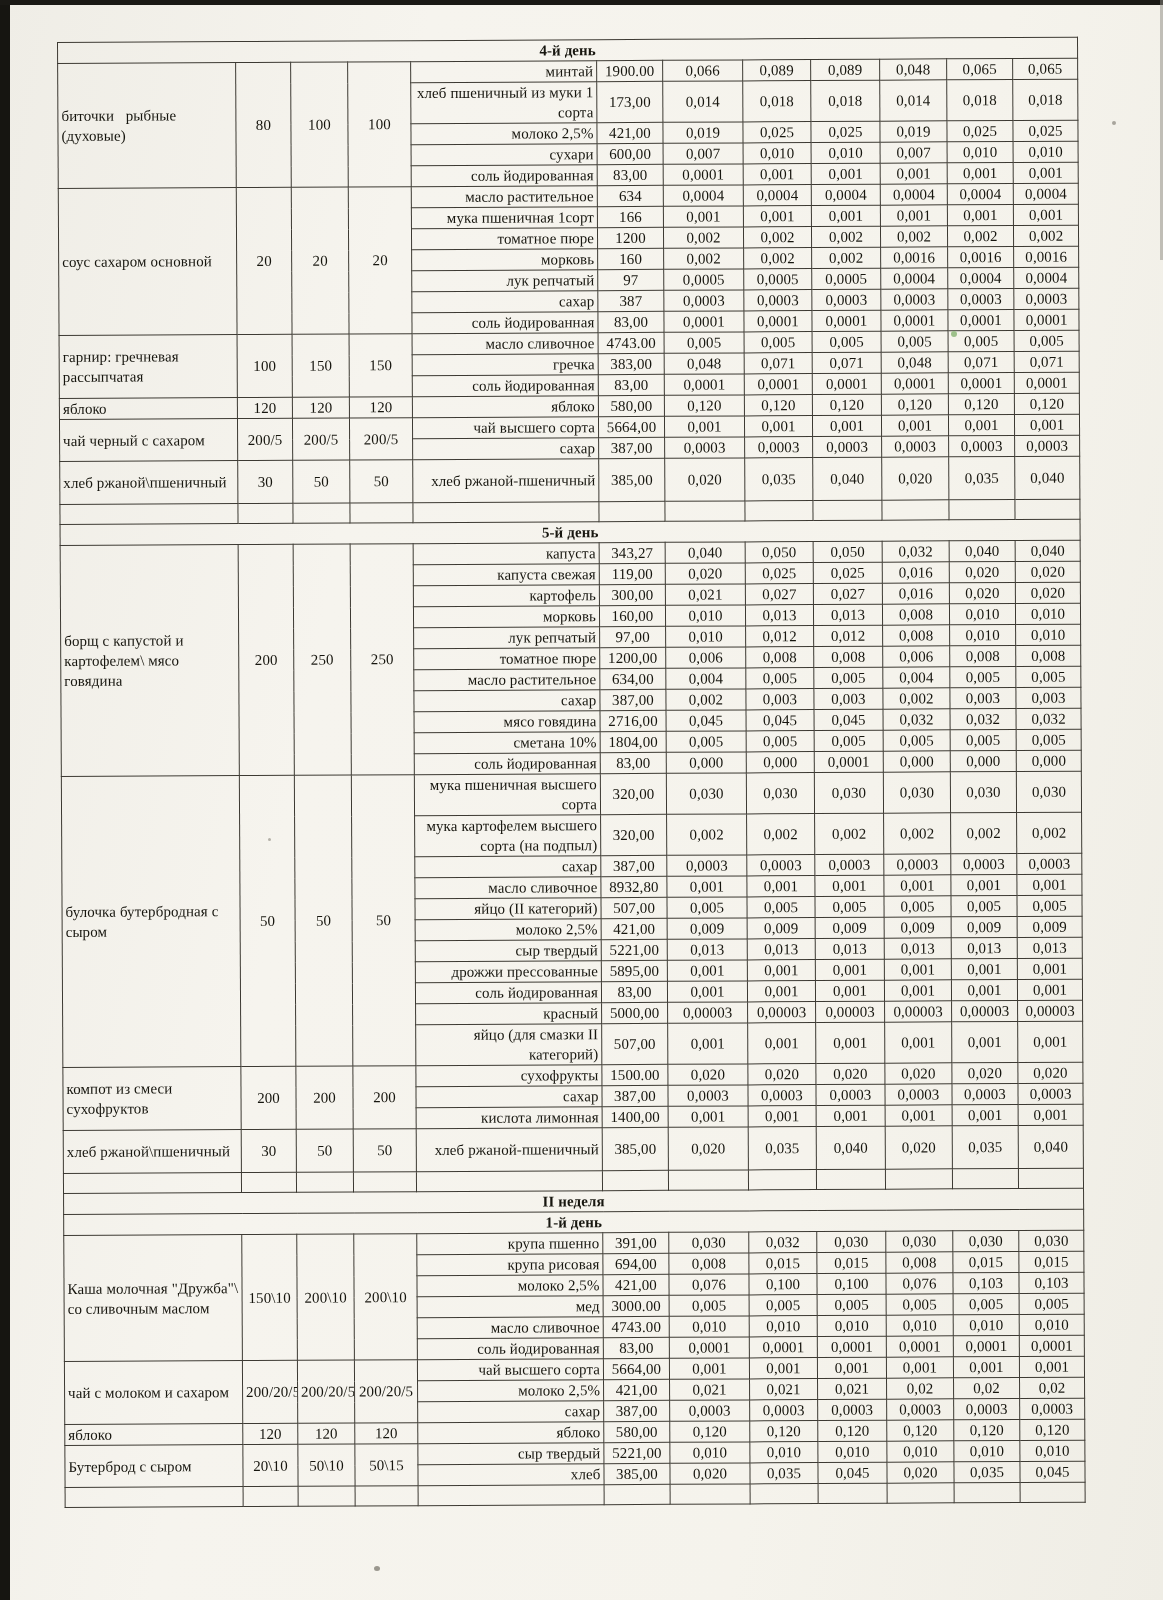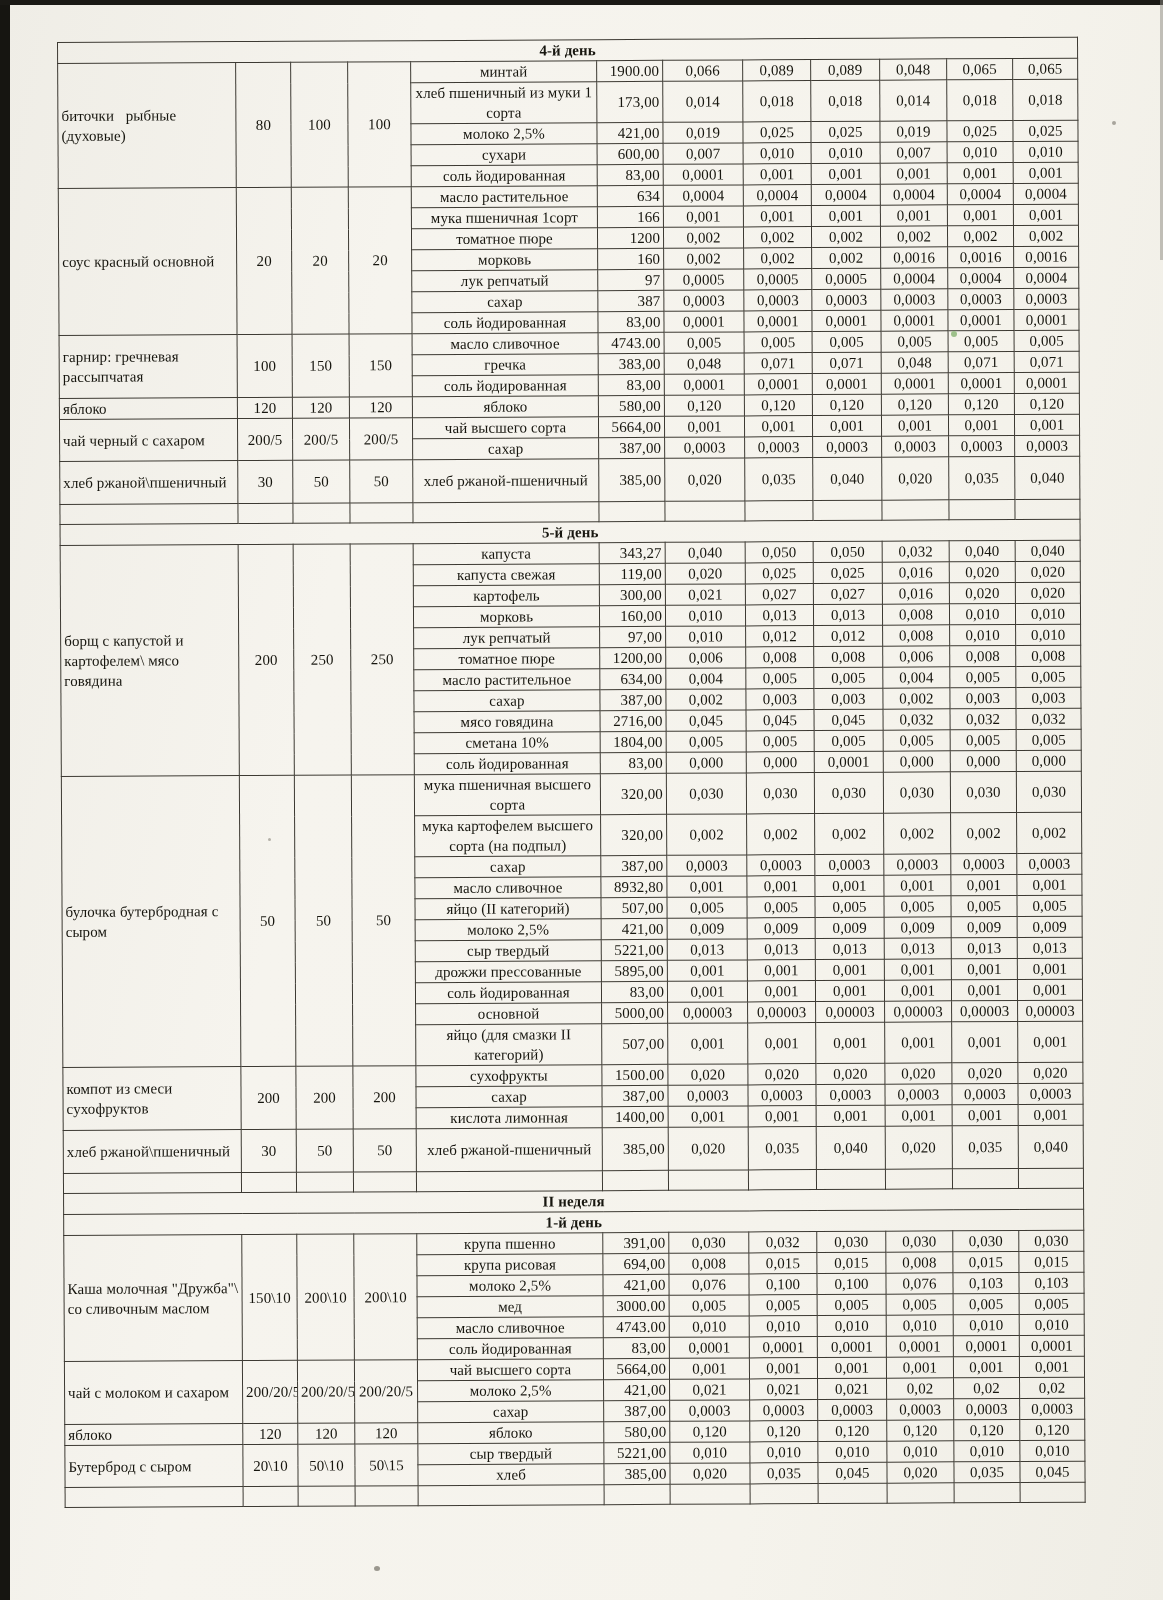--- a/index.html
+++ b/index.html
@@ -22,22 +22,22 @@
   table.menu td {
     border:1.6px solid #3d3a33;
     font-size:15px; line-height:20px;
     padding:0 3px; height:20px;
     overflow:hidden; vertical-align:middle;
     letter-spacing:0.1px;
   }
   td.day-header { font-weight:bold; text-align:center; font-size:15.5px; height:19px; }
   td.dish   { text-align:left; padding-left:5px; padding-right:2px; }
   td.portion{ text-align:center; padding:0; white-space:nowrap; font-size:14.8px; }
-  td.ing    { text-align:center; padding-left:5px; padding-right:2px;border-radius:6px; }
-  td.price  { text-align:right; white-space:nowrap;margin-top:34px; }
+  td.ing    { text-align:right; padding-left:5px; padding-right:2px;border-radius:6px; }
+  td.price  { text-align:center; white-space:nowrap;margin-top:34px; }
   td.val    { text-align:center; white-space:nowrap; }
   tr.tall td { height:42px; }
   tr.empty-row td { height:19px; }
   td.vb { vertical-align:bottom; padding-bottom:4px;margin-left:22px; }
 
   .speck { position:absolute; border-radius:50%; }
   .s1 { left:374px; top:1566px; width:6px; height:5px; background:#9a978e; }
   .s2 { left:1112px; top:121px;  width:4px; height:4px; background:#a8a59c; }
   .s3 { left:951px;  top:331px;  width:6px; height:6px; background:#9dc08a; }
   .s4 { left:268px;  top:838px;  width:3px; height:3px; background:#b4b1a8; }
@@ -117,21 +117,21 @@
           <td class="ing">соль йодированная</td>
           <td class="price">83,00</td>
           <td class="val">0,0001</td>
           <td class="val">0,001</td>
           <td class="val">0,001</td>
           <td class="val">0,001</td>
           <td class="val">0,001</td>
           <td class="val">0,001</td>
         </tr>
         <tr>
-          <td class="dish" rowspan="7">соус красный основной</td>
+          <td class="dish" rowspan="7">соус сахаром основной</td>
           <td class="portion" rowspan="7">20</td>
           <td class="portion" rowspan="7">20</td>
           <td class="portion" rowspan="7">20</td>
           <td class="ing">масло растительное</td>
           <td class="price">634</td>
           <td class="val">0,0004</td>
           <td class="val">0,0004</td>
           <td class="val">0,0004</td>
           <td class="val">0,0004</td>
           <td class="val">0,0004</td>
@@ -502,21 +502,21 @@
           <td class="ing">соль йодированная</td>
           <td class="price">83,00</td>
           <td class="val">0,001</td>
           <td class="val">0,001</td>
           <td class="val">0,001</td>
           <td class="val">0,001</td>
           <td class="val">0,001</td>
           <td class="val">0,001</td>
         </tr>
         <tr>
-          <td class="ing">основной</td>
+          <td class="ing">красный</td>
           <td class="price">5000,00</td>
           <td class="val">0,00003</td>
           <td class="val">0,00003</td>
           <td class="val">0,00003</td>
           <td class="val">0,00003</td>
           <td class="val">0,00003</td>
           <td class="val">0,00003</td>
         </tr>
         <tr>
           <td class="ing">яйцо (для смазки II категорий)</td>

